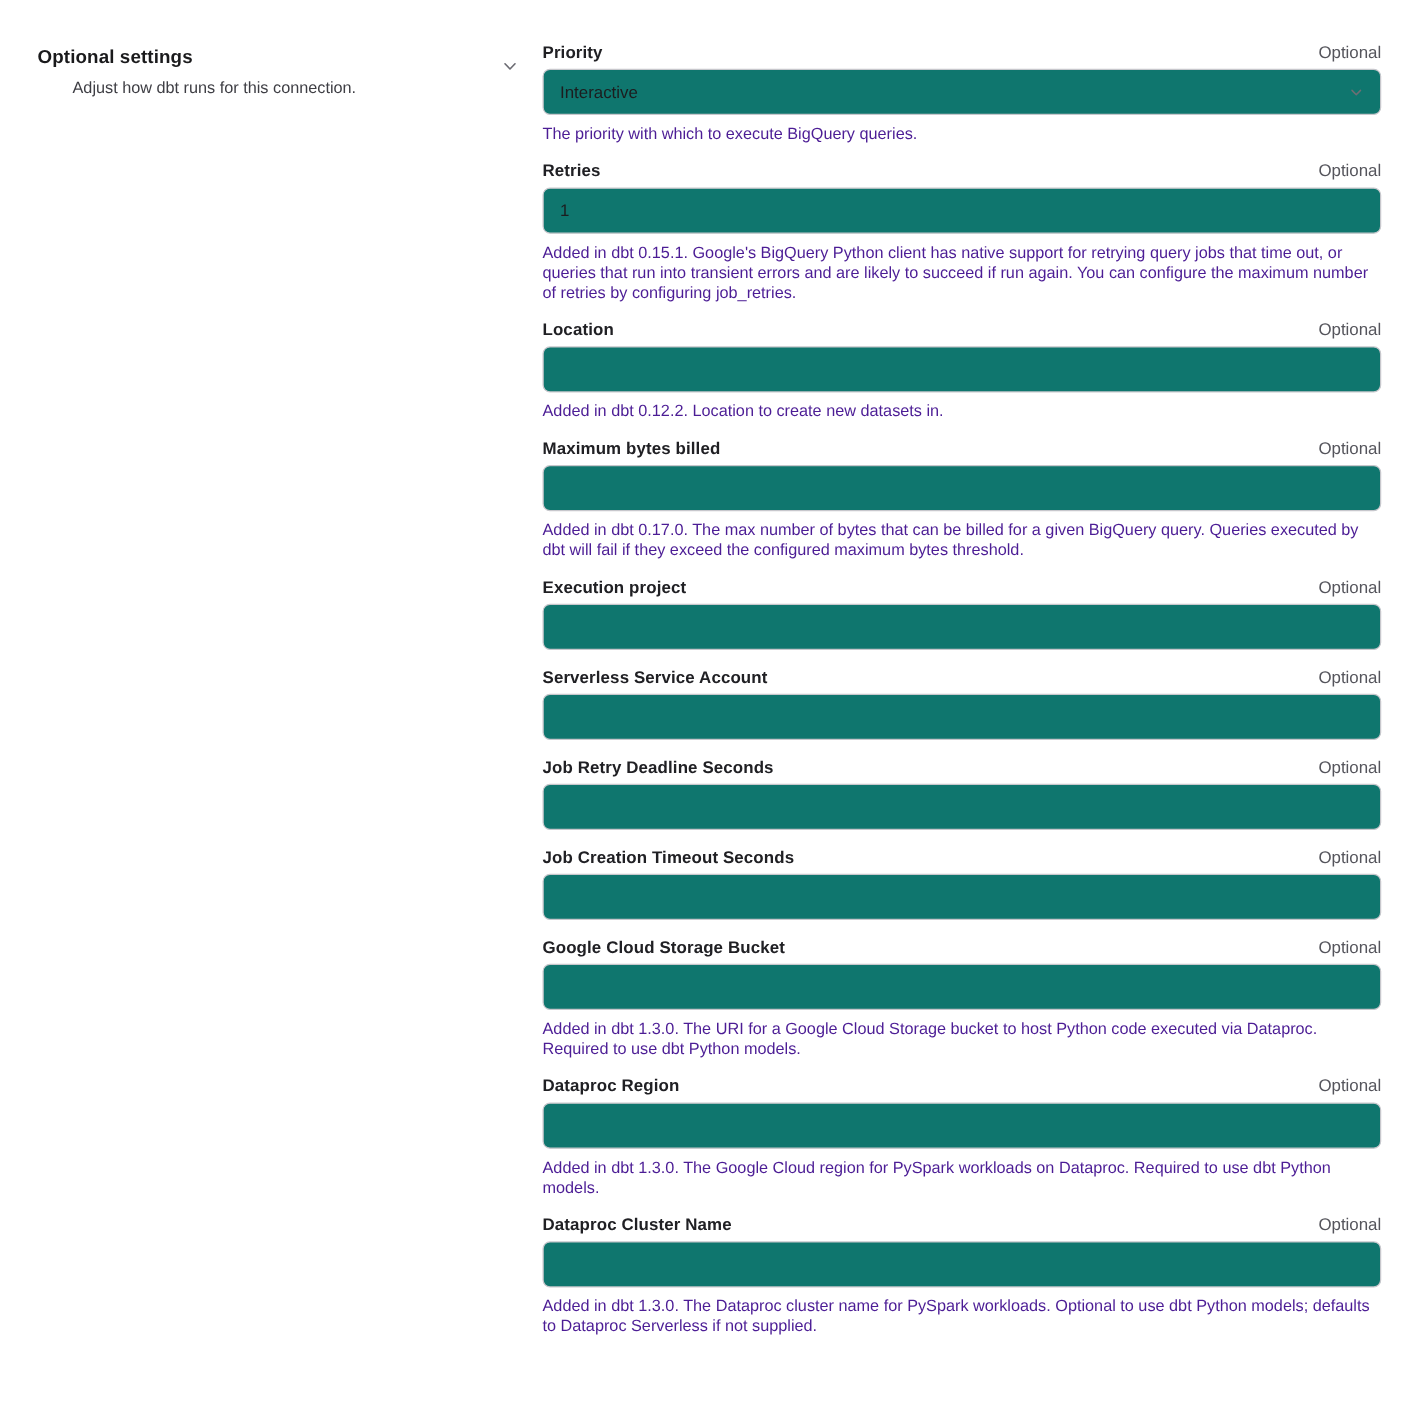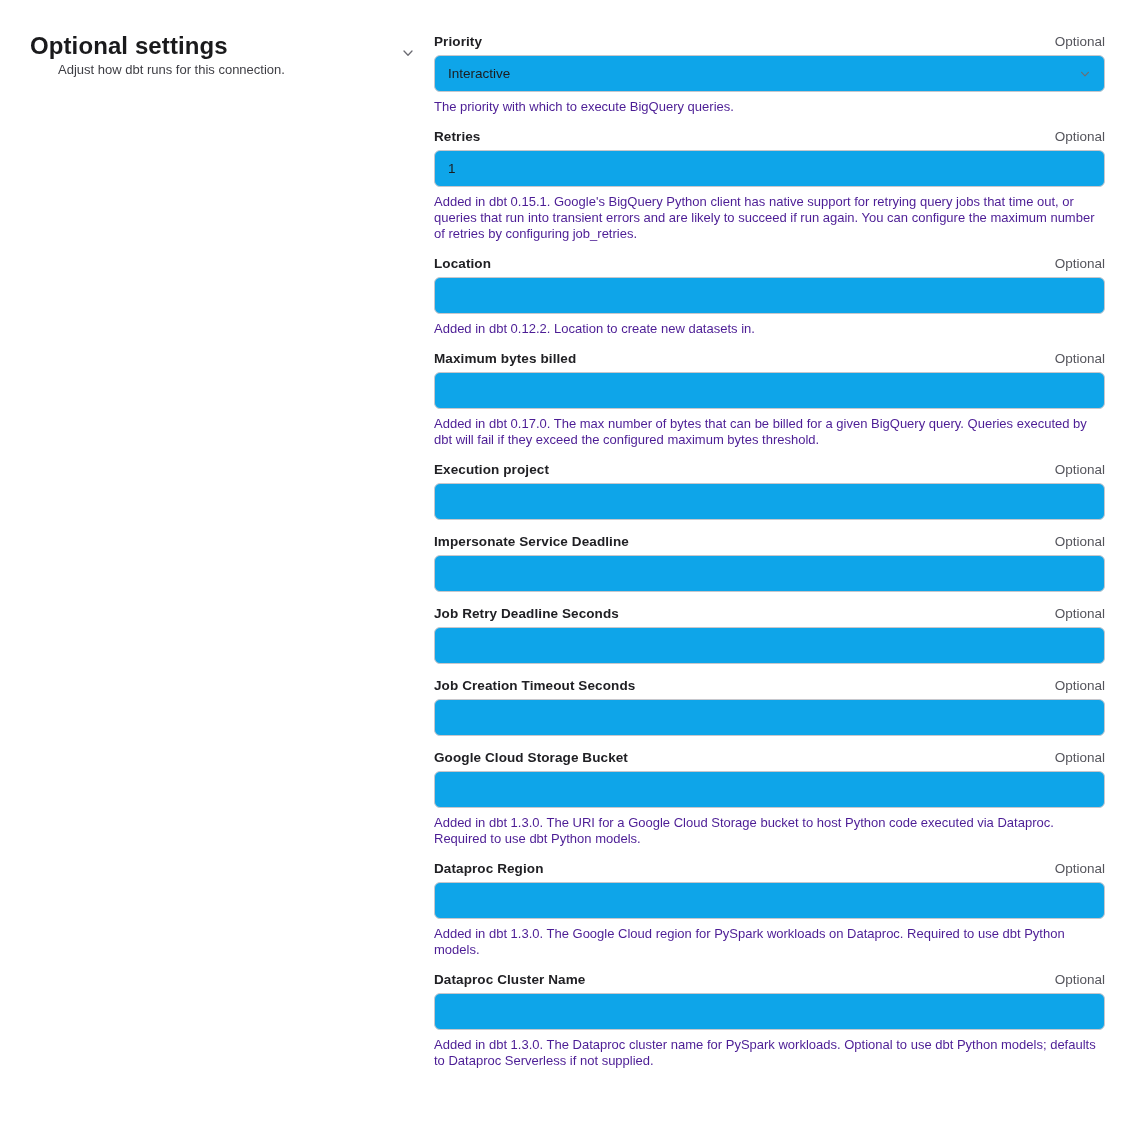--- a/index.html
+++ b/index.html
@@ -10,42 +10,42 @@
     -webkit-font-smoothing: antialiased;
   }
   .page { position: relative; width: 1134px; height: 1130px; }
 
   
   .section-header {
     position: absolute; left: 30px; top: 34px; width: 385px;
     display: flex; justify-content: space-between; align-items: flex-start;
   }
   .section-title {
-    font-size: 24px; font-weight: 700; color: #1a1a1c;
+    font-size: 15px; font-weight: 700; color: #1a1a1c;
     letter-spacing: 0.1px; line-height: 24px;
   }
   .section-subtitle {
     font-size: 13px; font-weight: 400; color: #3e3e44;
     margin-top: 4px; line-height: 16px; margin-left: 28px;
   }
   .section-chevron {
     margin-top: 12px; display: inline-flex; cursor: pointer;
   }
 
   
   .form { position: absolute; left: 434px; top: 34px; width: 671px; }
   .field { margin-bottom: 14px; }
   .label-row {
     display: flex; justify-content: space-between; align-items: baseline;
     margin-bottom: 5px;
   }
   .label { font-size: 13.5px; font-weight: 700; color: #202024; line-height: 16px; letter-spacing: 0.1px; }
   .optional { font-size: 13.5px; font-weight: 400; color: #55555c; line-height: 16px; text-align: center; }
   .text-input, .select {
-    width: 100%; height: 37px; background: #0ea5e9;
+    width: 100%; height: 37px; background: #0f766e;
     border: 1px solid #c7c7cc; border-radius: 6px;
     font-family: "Liberation Sans", "DejaVu Sans", sans-serif;
     font-size: 13.5px; color: #1c1c1e; padding: 0 13px; outline: none;
   }
   .select {
     display: flex; align-items: center; justify-content: space-between;
     cursor: pointer; user-select: none;
   }
   .select-value { font-size: 13.5px; color: #1c1c1e; }
   .chev { display: inline-flex; }
@@ -123,21 +123,21 @@
       <div class="label-row">
         <span class="label">Execution project</span>
         <span class="optional">Optional</span>
       </div>
       
       <input class="text-input" type="text" value="" style="">
     </div>
 
     <div class="field">
       <div class="label-row">
-        <span class="label">Impersonate Service Deadline</span>
+        <span class="label">Serverless Service Account</span>
         <span class="optional">Optional</span>
       </div>
       
       <input class="text-input" type="text" value="" style="">
       
     </div>
 
     <div class="field">
       <div class="label-row">
         <span class="label">Job Retry Deadline Seconds</span>

